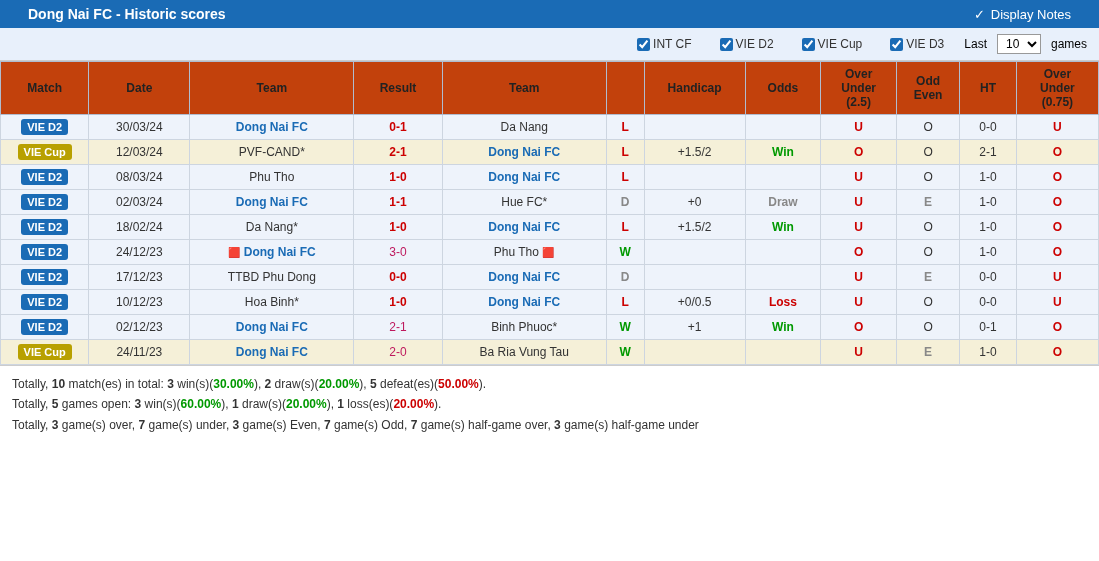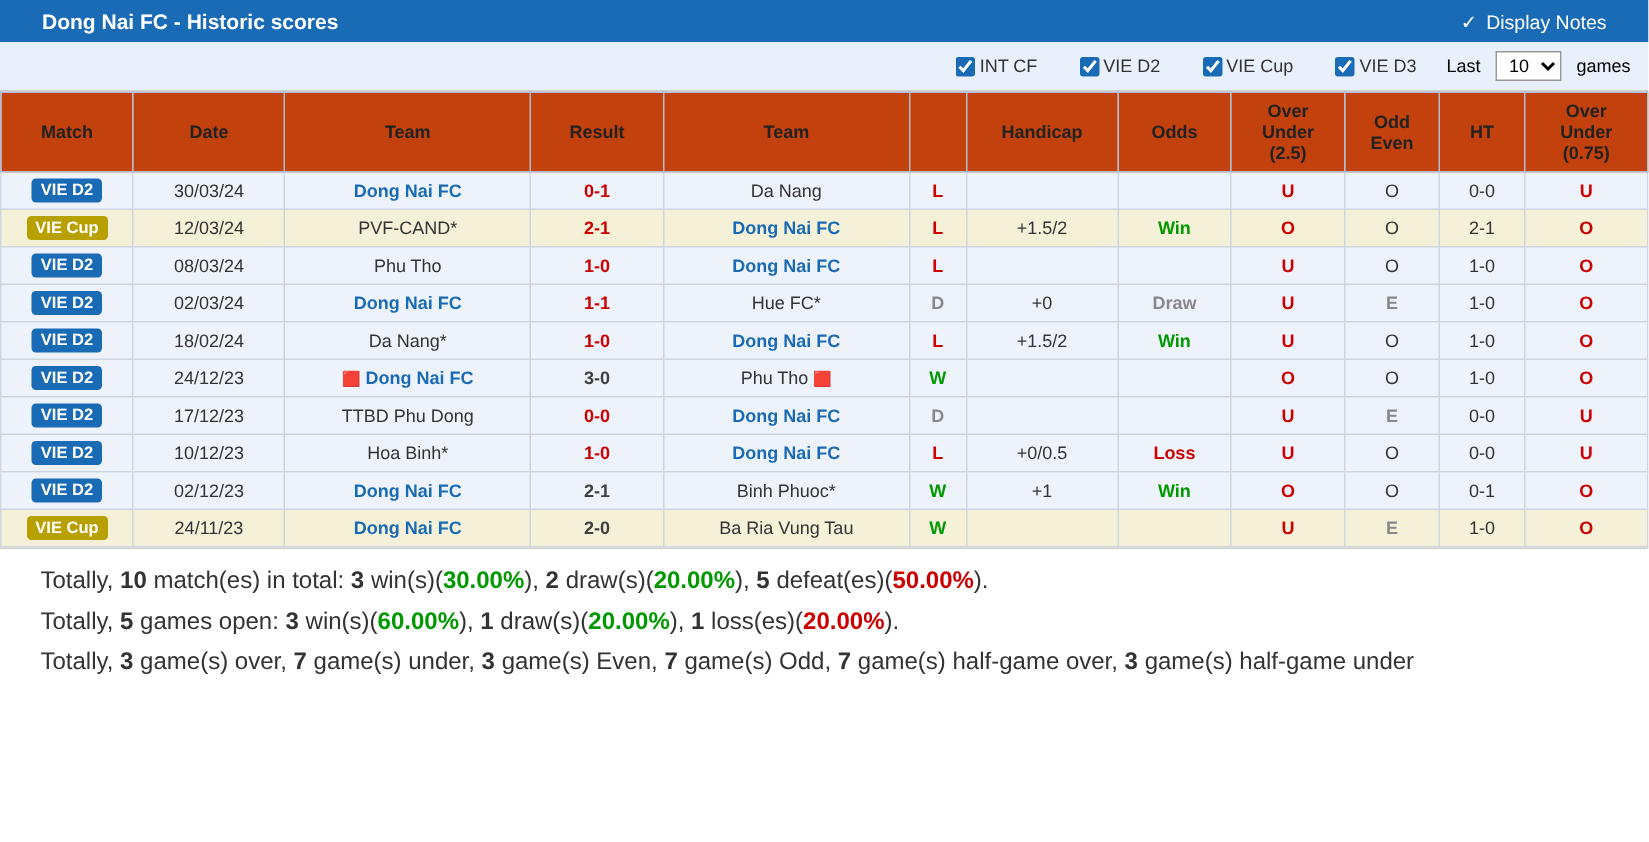--- a/index.html
+++ b/index.html
@@ -66,39 +66,39 @@
       font-size: 11px;
       font-weight: bold;
       color: #fff;
     }
     .badge-vied2 { background: #1a6bb5; }
     .badge-viecup { background: #b8a000; }
 
     .team-blue { color: #1a6bb5; font-weight: bold; }
 
     .result-score { font-weight: bold; color: #cc0000; }
-    .result-green { font-weight: bold; color: #404040; }
+    .result-green { font-weight: normal; color: #be185d; }
 
     .outcome-w { color: #009900; font-weight: bold; }
     .outcome-l { color: #cc0000; font-weight: bold; }
     .outcome-d { color: #888; font-weight: bold; }
 
     .over-u { color: #cc0000; font-weight: bold; }
     .over-o { color: #cc0000; font-weight: bold; }
     .odd-e { color: #888; font-weight: bold; }
     .odd-o { color: #333; }
     .odds-win { color: #009900; font-weight: bold; }
     .odds-draw { color: #888; font-weight: bold; }
     .odds-loss { color: #cc0000; font-weight: bold; }
 
     .red-icon { color: red; font-size: 10px; }
 
     .summary-section {
-      padding: 8px 27px;
-      font-size: 16px;
+      padding: 8px 12px;
+      font-size: 12px;
       color: #333;
       line-height: 1.7;
       background: #fff;
       border-top: 1px solid #ccc;
     }
     .summary-section span.bold { font-weight: bold; }
     .summary-section span.green { color: #009900; font-weight: bold; }
     .summary-section span.red { color: #cc0000; font-weight: bold; }
 
     .col-match { width: 70px; margin-top: 44px; }

